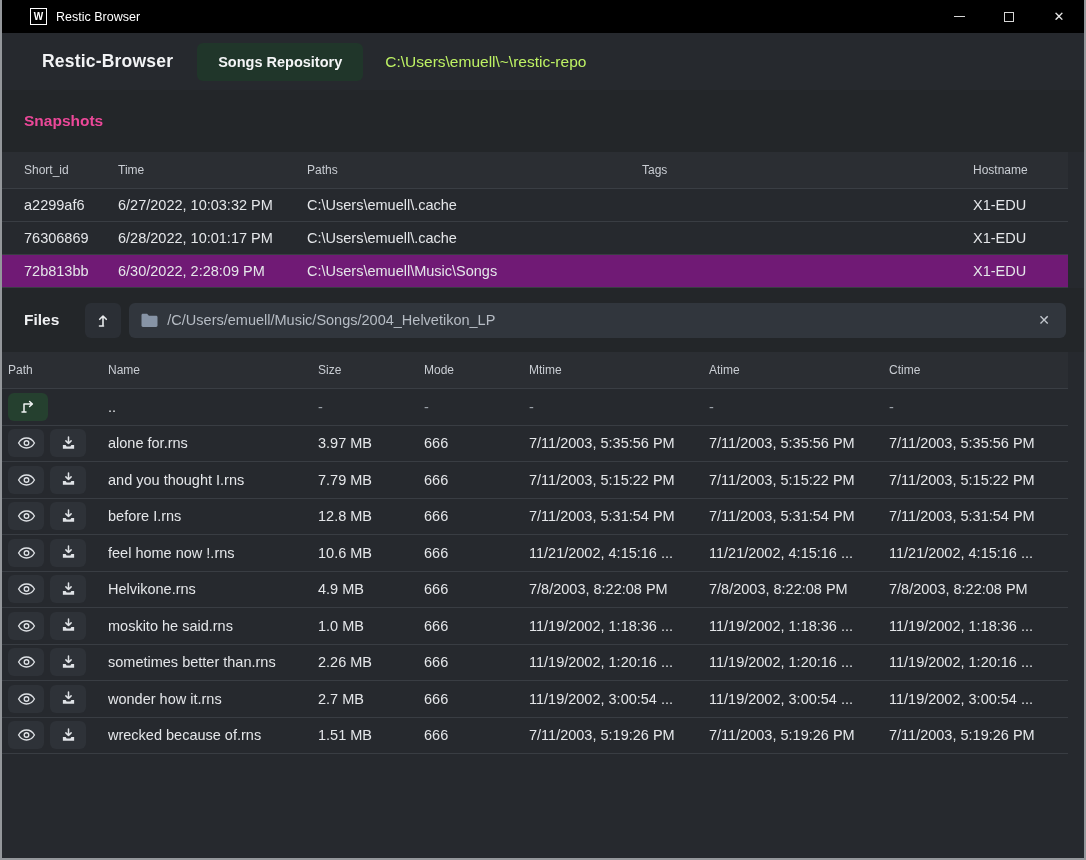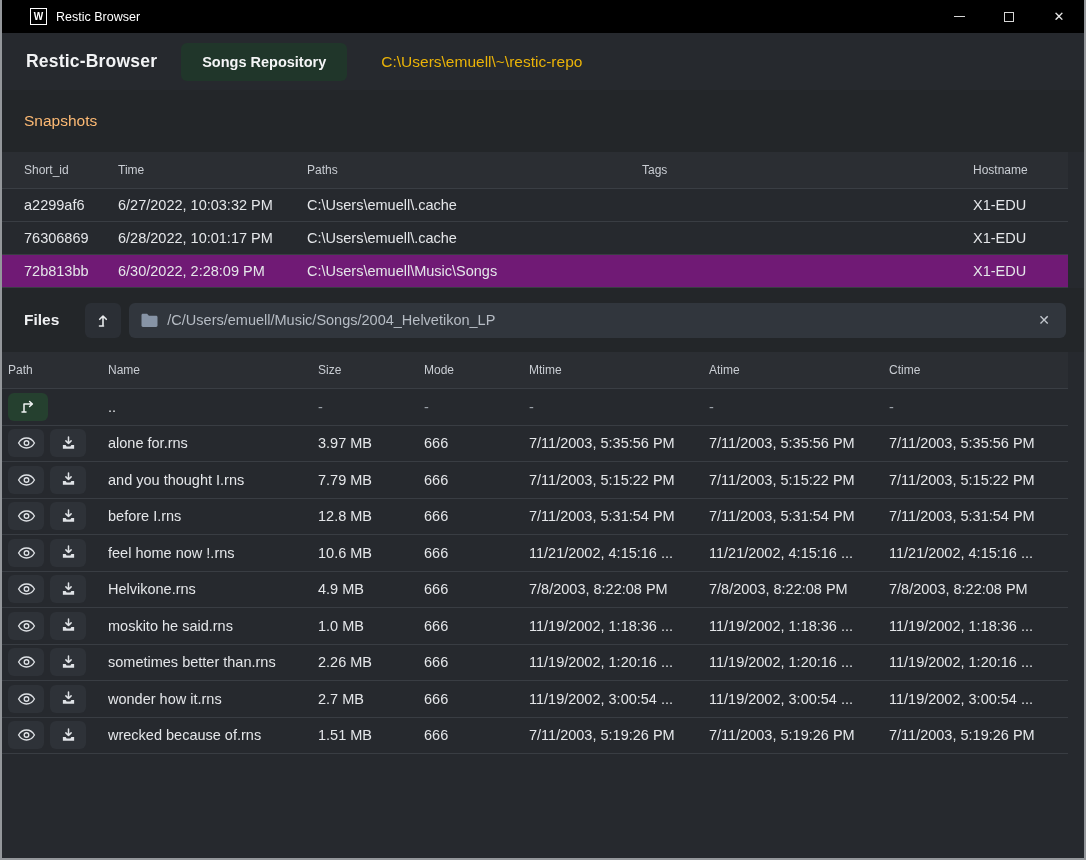--- a/index.html
+++ b/index.html
@@ -19,31 +19,31 @@
     color:#fff; font-weight:bold; font-size:10px; display:flex; align-items:center; justify-content:center;
   }
   .titlebar .title-text { color:#fff; font-size:12.5px; margin-left:9px; }
   .win-controls { margin-left:auto; display:flex; height:100%; }
   .win-btn { width:50px; height:100%; display:flex; align-items:center; justify-content:center; color:#e9e9e9; font-size:12px; }
   .glyph-min { width:11px; height:1px; background:#d6d6d6; display:block; }
   .glyph-max { width:10px; height:10px; border:1px solid #d6d6d6; display:block; }
   .glyph-close { font-size:13px; color:#e9e9e9; }
 
   
-  .app-header { height:57px; display:flex; align-items:center; padding-left:24px; background:#26292e; }
+  .app-header { height:57px; display:flex; align-items:center; padding-left:40px; background:#26292e; }
   .app-title { color:#f2f3f5; font-size:17.5px; font-weight:bold; letter-spacing:.2px; }
   .select-repo-btn {
     margin-left:24px; height:38px; padding:0 21px; background:#20362a; border:none; border-radius:6px;
     color:#f4f5f6; font-size:14.5px; font-weight:bold; font-family:inherit; cursor:pointer;
   }
-  .repo-path { margin-left:34px; color:#eab308; font-size:15.5px; }
+  .repo-path { margin-left:22px; color:#bef264; font-size:15.5px; }
 
   
   .section-band { height:62px; background:#232629; display:flex; align-items:center; padding-left:22px; }
-  .section-title { color:#fdba74; font-size:15.5px; font-weight:normal; }
+  .section-title { color:#ec4899; font-size:15.5px; font-weight:bold; }
 
   
   .table { margin-right:16px; }
   .thead { background:#2b2e33; border-bottom:1px solid #3a3e44; }
   .thead .cell { color:#c9cdd3; font-size:12px; }
   .row { border-bottom:1px solid #393d43; }
   .cell { overflow:hidden; white-space:nowrap; display:flex; align-items:center; color:#e4e6e9; font-size:14.5px; }
 
   
   .snap-grid { display:grid; grid-template-columns:94px 189px 335px 331px 1fr; padding-left:22px; align-items:center; }

